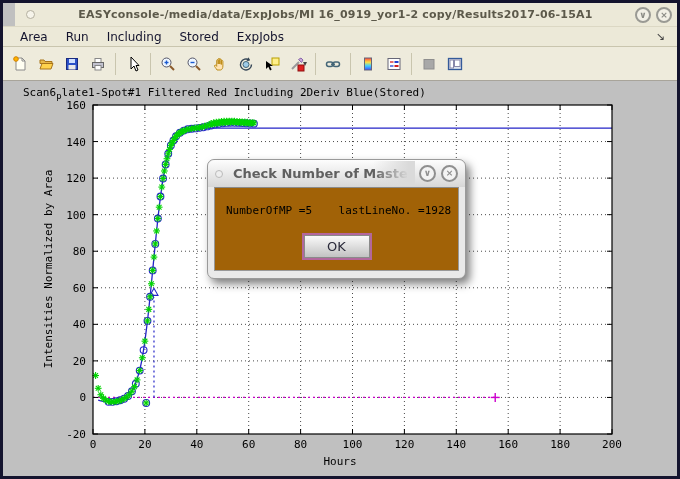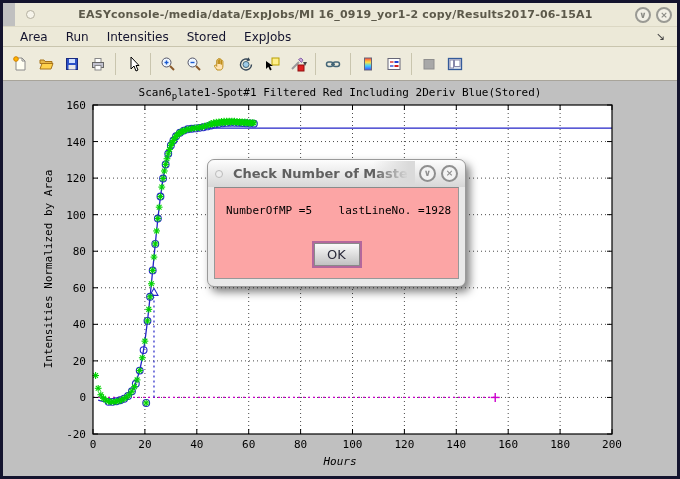--- a/index.html
+++ b/index.html
@@ -24,66 +24,66 @@
   .menu-overflow{margin-left:auto;color:#444;font-size:11px;padding-right:4px;}
   
   .toolbar{height:34px;background:#eeebdc;border-top:1px solid #c9c5ae;display:flex;align-items:center;
     padding:0 4px;}
   .tool-btn{width:24px;height:26px;display:flex;align-items:center;justify-content:center;
     border:1px solid transparent;background:transparent;padding:0;margin:0 1px;}
   .tool-sep{width:1px;height:22px;background:#c9c5ae;margin:0 4px;flex:none;}
   .dd-caret{font-size:8px;color:#444;margin-left:-2px;}
   
   .figure{position:relative;height:396px;background:#c0c0c0;border-top:1px solid #a8a49a;}
-  .chart-title{position:absolute;top:5px;left:0;width:674px;text-align:center;
-    font-family:"DejaVu Sans Mono",monospace;font-size:11px;color:#000;}
+  .chart-title{position:absolute;top:5px;left:0;width:674px;
+    font-family:"DejaVu Sans Mono",monospace;font-size:11px;color:#000;padding-left:20px;}
   .chart-title .sub{font-size:9px;vertical-align:-3px;}
   .xlabel{position:absolute;top:374px;left:0;width:674px;text-align:center;
-    font-family:"DejaVu Sans Mono",monospace;font-size:11px;color:#000;font-style:italic;}
+    font-family:"DejaVu Sans Mono",monospace;font-size:11px;color:#000;}
   .ylabel{position:absolute;top:188px;left:45px;transform:translate(-50%,-50%) rotate(-90deg);
     white-space:nowrap;font-family:"DejaVu Sans Mono",monospace;font-size:11px;color:#000;}
   
   .dialog{position:absolute;left:207px;top:158px;width:259px;background:#e9e9e9;
     border:1px solid #9a9a9a;border-radius:7px;box-shadow:4px 5px 9px rgba(0,0,0,0.5);
     padding:0 6px 7px 6px;}
   .dlg-titlebar{height:27px;display:flex;align-items:center;position:relative;margin:0 -6px;
     padding:0 7px;background:linear-gradient(#fdfdfd,#d7d7d7);border-radius:7px 7px 0 0;}
   .dlg-menudot{width:8px;height:8px;border:1px solid #bbb;border-radius:50%;background:#eee;flex:none;}
   .dlg-title{flex:1;margin-left:10px;font-size:13px;font-weight:bold;color:#606060;
     white-space:nowrap;overflow:hidden;}
   .dlg-fade{position:absolute;right:50px;top:1px;width:42px;height:25px;
     background:linear-gradient(90deg,rgba(224,224,224,0),#dadada 85%);}
   .dlg-btn{width:17px;height:17px;border:2px solid #8f8f8f;border-radius:50%;color:#8f8f8f;
     background:#f3f3f3;font-size:9px;line-height:13px;text-align:center;font-weight:bold;
     margin-left:5px;flex:none;z-index:1;}
-  .dlg-body{background:#fca5a5;border:1px solid #989898;border-top:1px solid #8a8a8a;
+  .dlg-body{background:#a16207;border:1px solid #989898;border-top:1px solid #8a8a8a;
     padding:16px 0 12px 0;}
   .dlg-text{font-family:"DejaVu Sans Mono",monospace;font-size:11px;color:#000;
     white-space:pre;padding-left:11px;}
-  .dlg-ok{display:block;margin:26px auto 0 auto;width:46px;height:23px;
+  .dlg-ok{display:block;margin:18px auto 0 auto;width:66px;height:23px;
     background:linear-gradient(#fafafa,#c2c2c2);border:1px solid #8a8a8a;
     outline:2px solid #b3679c;font-family:"DejaVu Sans",sans-serif;
     font-size:13px;color:#2a2a3a;cursor:default;}
 </style>
 </head>
 <body>
 
 <div class="window">
 
   <div class="titlebar">
     <span class="tb-menudot"></span>
     <span class="tb-title">EASYconsole-/media/data/ExpJobs/MI 16_0919_yor1-2 copy/Results2017-06-15A1</span>
     <span class="roundbtn">∨</span>
     <span class="roundbtn">×</span>
   </div>
 
   <div class="menubar">
     <span class="menu-item">Area</span>
     <span class="menu-item">Run</span>
-    <span class="menu-item">Intensities</span>
+    <span class="menu-item">Including</span>
     <span class="menu-item">Stored</span>
     <span class="menu-item">ExpJobs</span>
     <span class="menu-overflow">↘</span>
   </div>
 
   <div class="toolbar">
     <button class="tool-btn">
         <svg width="16" height="16">
           <path d="M4 2h6l3 3v9H4z" fill="#fffef2" stroke="#8a8a8a"></path>
           <path d="M10 2v3h3" fill="none" stroke="#8a8a8a"></path>

